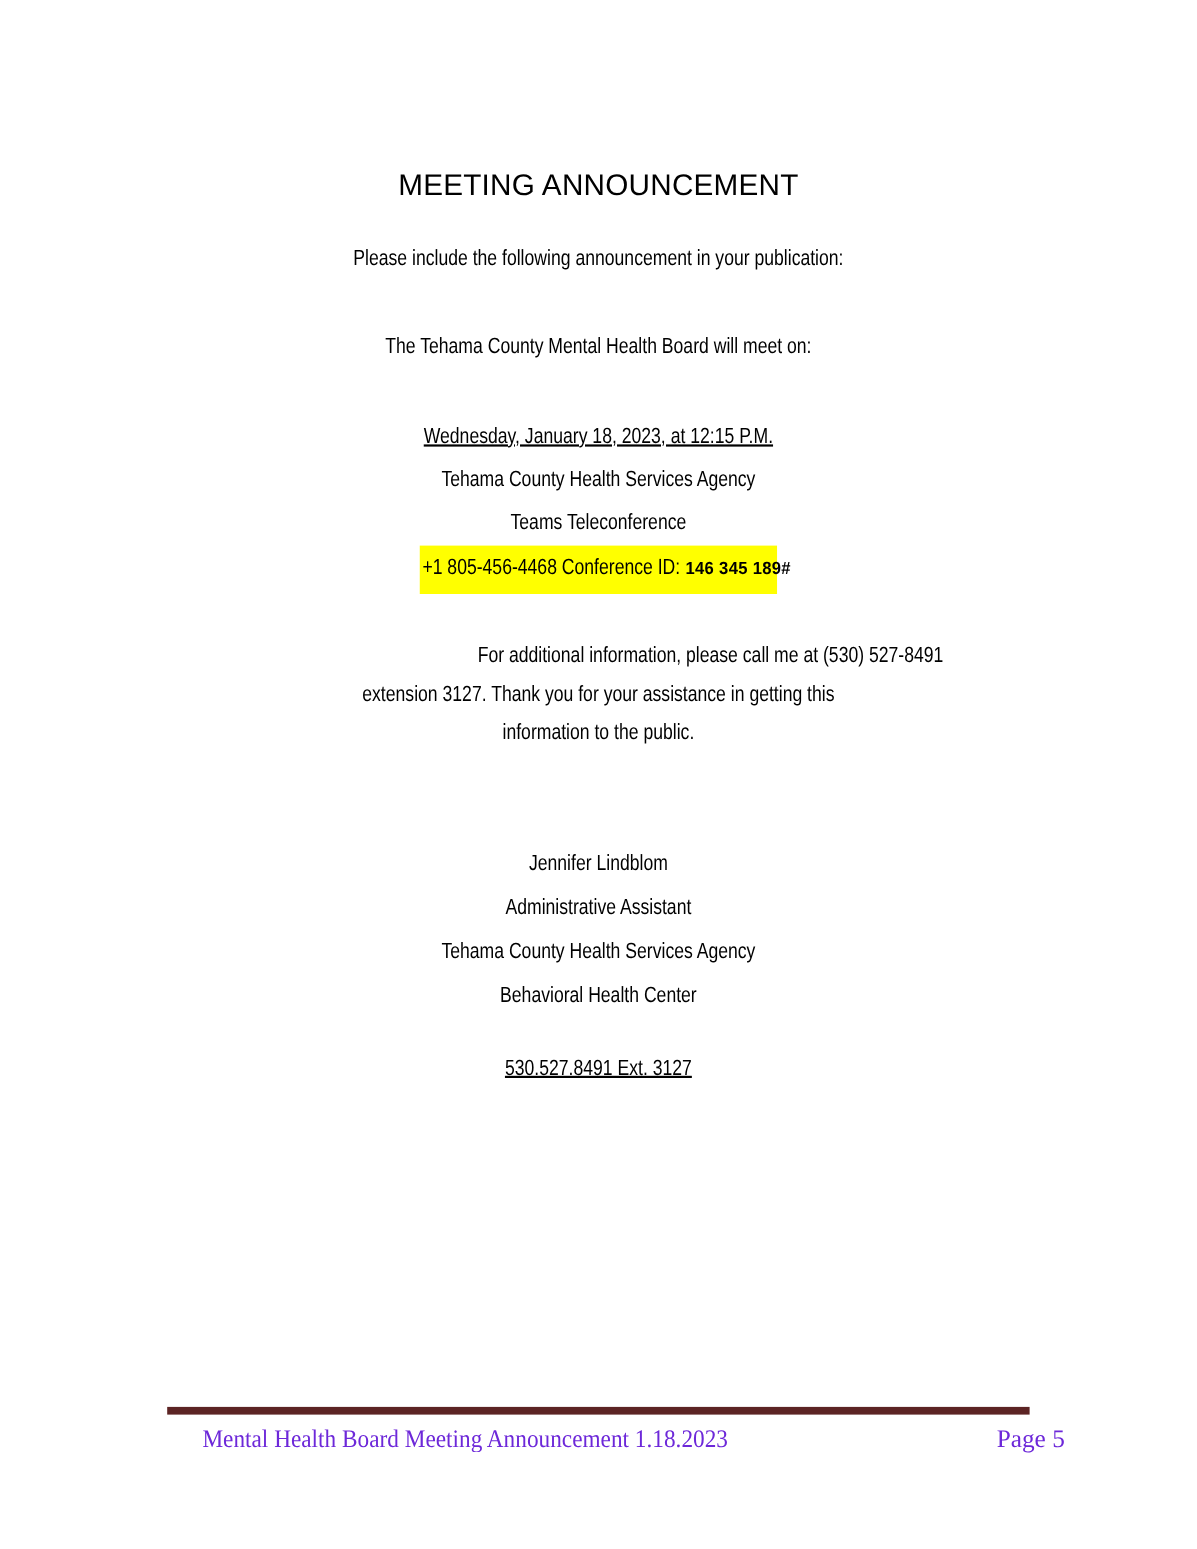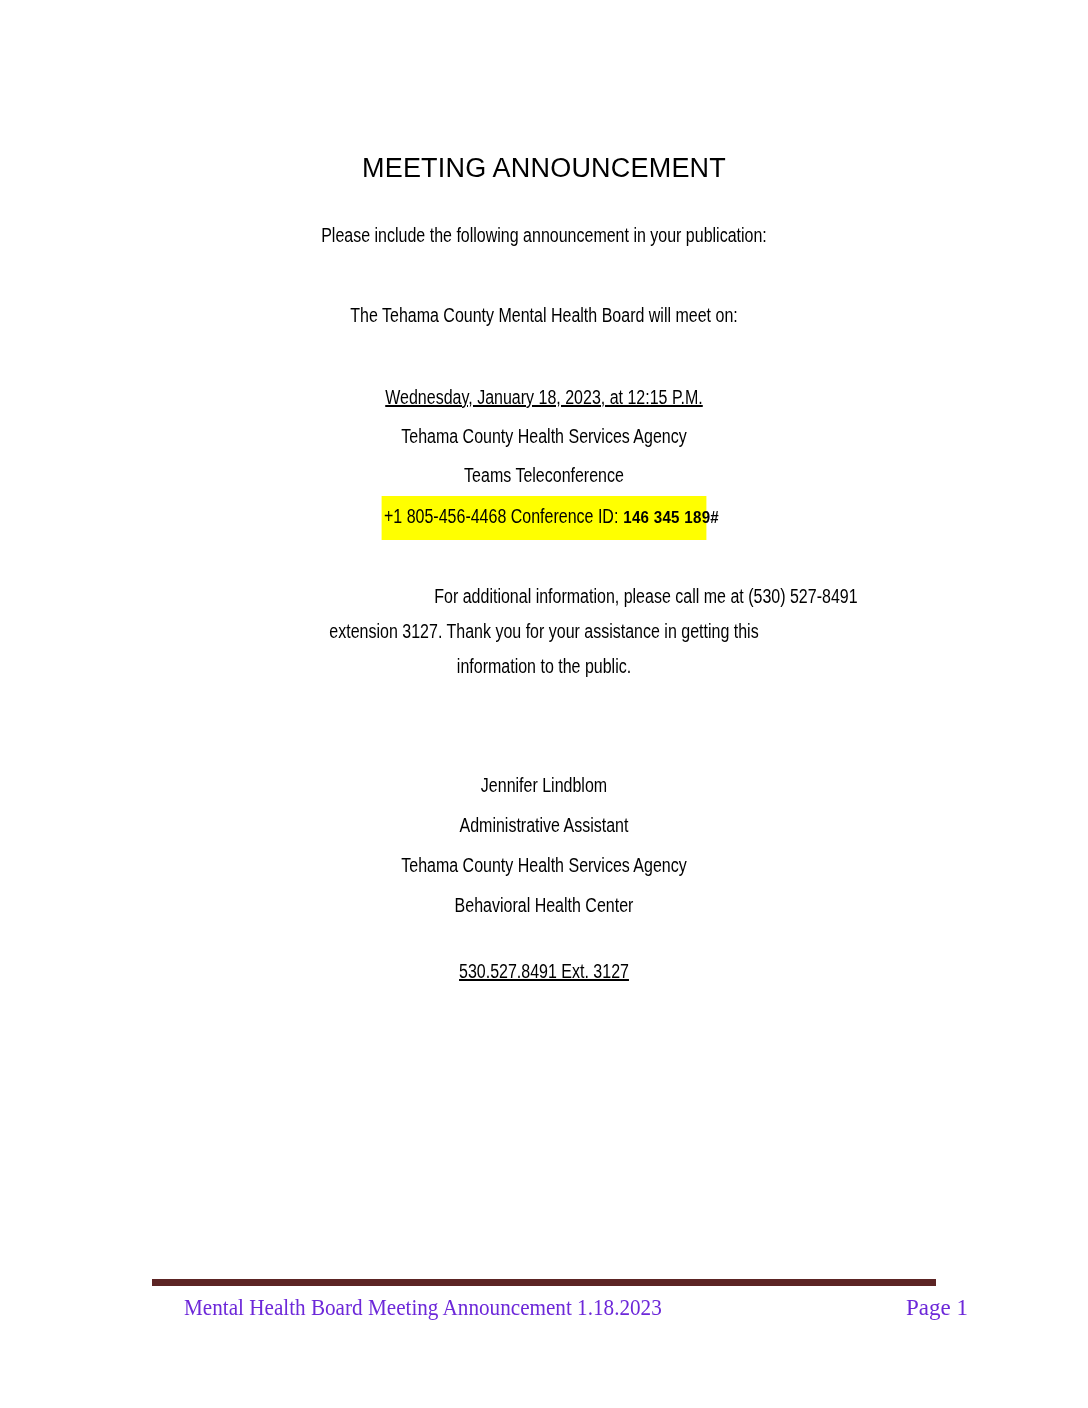--- a/index.html
+++ b/index.html
@@ -200,16 +200,16 @@
     <div class="line l-sig5">
       <span class="narrow">530.527.8491 Ext. 3127</span>
     </div>
 
   </div>
 
   <div class="footer-rule" style="background: rgb(92, 36, 36);"></div>
 
   <div class="footer">
     <span class="footer-left">Mental Health Board Meeting Announcement 1.18.2023</span>
-    <span class="footer-right">Page 1</span>
+    <span class="footer-right">Page 5</span>
   </div>
 
 </div>
 
 </body></html>

